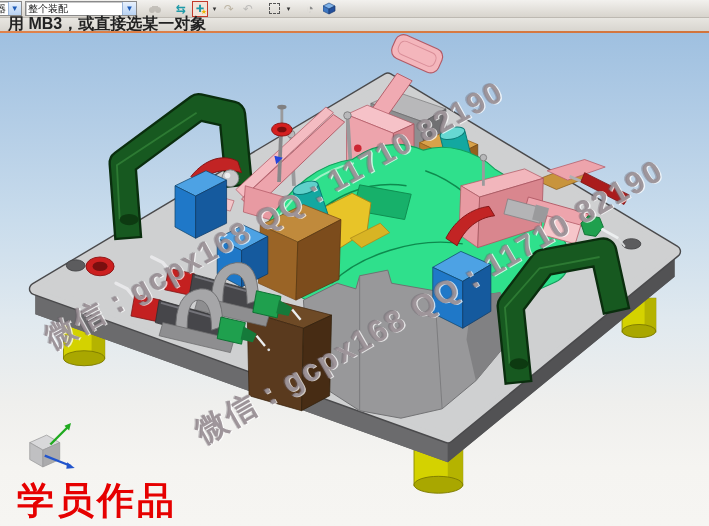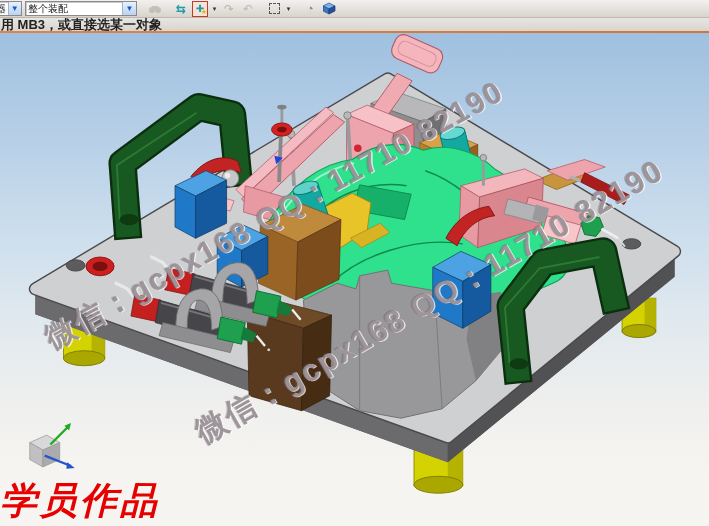--- a/index.html
+++ b/index.html
@@ -21,38 +21,38 @@
   .tbicon{width:16px;height:16px;display:flex;align-items:center;justify-content:center;
     font-size:12px;color:#555;position:relative;}
   .tbicon.active{border:1px solid #c23a2a;background:#f3e3d8;box-sizing:border-box;}
   .tbicon.disabled{opacity:.45;}
   .caret{font-size:7px;color:#333;width:7px;text-align:center;}
   .marquee{width:9px;height:9px;border:1px dashed #555;}
 
   
   .promptbar{position:absolute;left:0;top:18px;width:709px;height:13px;
     background:linear-gradient(#e8e6e1,#d8d5cf);display:flex;align-items:center;}
-  .promptbar span{font-size:13px;font-weight:bold;color:#222;margin-left:1px;white-space:nowrap;text-align:center;}
+  .promptbar span{font-size:16px;font-weight:bold;color:#222;margin-left:8px;white-space:nowrap;text-align:center;}
   .orange-line{position:absolute;left:0;top:31px;width:709px;height:2px;
     background:linear-gradient(90deg,#e0824a,#d2743c);}
 
   
   .viewport{position:absolute;left:0;top:33px;width:709px;height:493px;
     background:linear-gradient(180deg,#9fc0e0 0%,#b3cde6 18%,#c9dcec 38%,#e0e9ef 58%,#efefed 75%,#f5f4f1 88%,#f6f5f2 100%);}
   .viewport svg{position:absolute;left:0;top:0;}
 
   
   .wm{position:absolute;font-weight:bold;white-space:nowrap;pointer-events:none;
     color:rgba(148,138,144,0.88);
     text-shadow:1px 1px 0 rgba(255,255,255,.75),-1px -1px 0 rgba(96,90,96,.35);}
   .wm1{left:38px;top:290px;font-size:30px;letter-spacing:2px;transform:rotate(-29deg);transform-origin:left top;}
   .wm2{left:188px;top:384px;font-size:31px;letter-spacing:2px;transform:rotate(-30deg);transform-origin:left top;}
 
-  .caption{position:absolute;left:0;top:443px;font-size:37px;font-weight:900;
-    color:#e60000;letter-spacing:3px;white-space:nowrap;font-style:italic;}
+  .caption{position:absolute;left:17px;top:443px;font-size:37px;font-weight:900;
+    color:#e60000;letter-spacing:3px;white-space:nowrap;}
 </style>
 </head>
 <body>
 
 <div class="app">
 
   <div class="toolbar">
     <div class="combo combo1">
       <div class="val">器</div>
       <div class="btn">▼</div>

